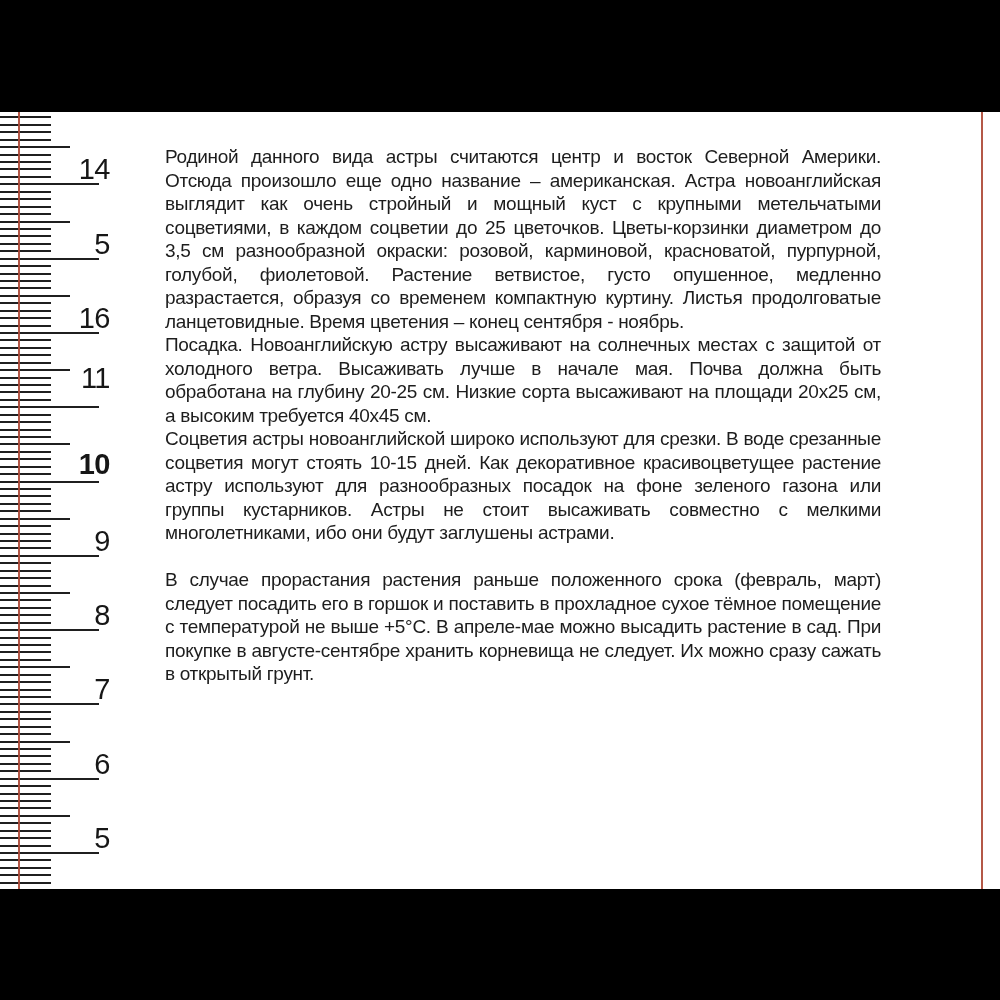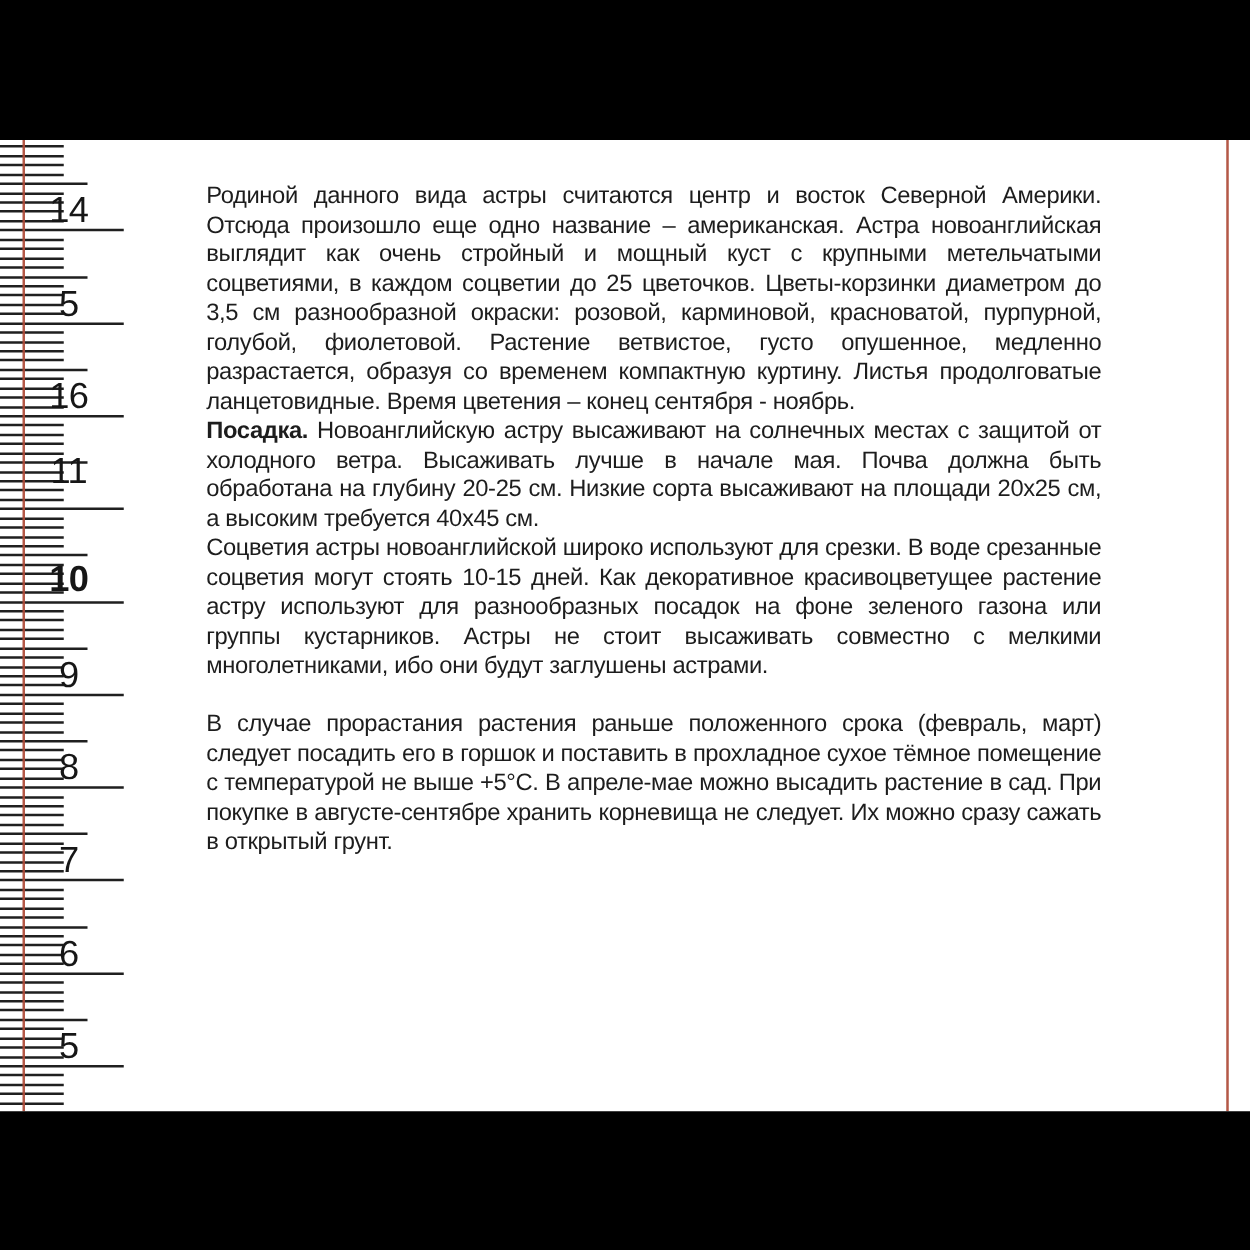--- a/index.html
+++ b/index.html
@@ -48,21 +48,21 @@
     height: 2px;
     background: #1f1f1f;
   }
   .tick.short  { width: 51px; }
   .tick.medium { width: 70px; }
   .tick.long   { width: 99px; }
   .ruler-number {
     position: absolute;
     left: 0;
     width: 110px;
-    text-align: center;
+    text-align: right;
     font-size: 29px;
     line-height: 29px;
     font-weight: 400;
     color: #161616;
     transform: translateY(-50%);
     letter-spacing: -0.5px;
   }
 
   .content {
     position: absolute;
@@ -93,21 +93,21 @@
     letter-spacing: -0.3px;
     text-align: justify;
   }
   .article p {
     margin: 0;
   }
   .article p.gap-before {
     margin-top: 23.5px;
   }
   .article .lead {
-    font-weight: 700;
+    font-weight: 400;
   }
 </style>
 </head>
 <body>
 
 <div class="page">
 
   <div class="bar top"></div>
 
   <div class="ruler" id="ruler">

